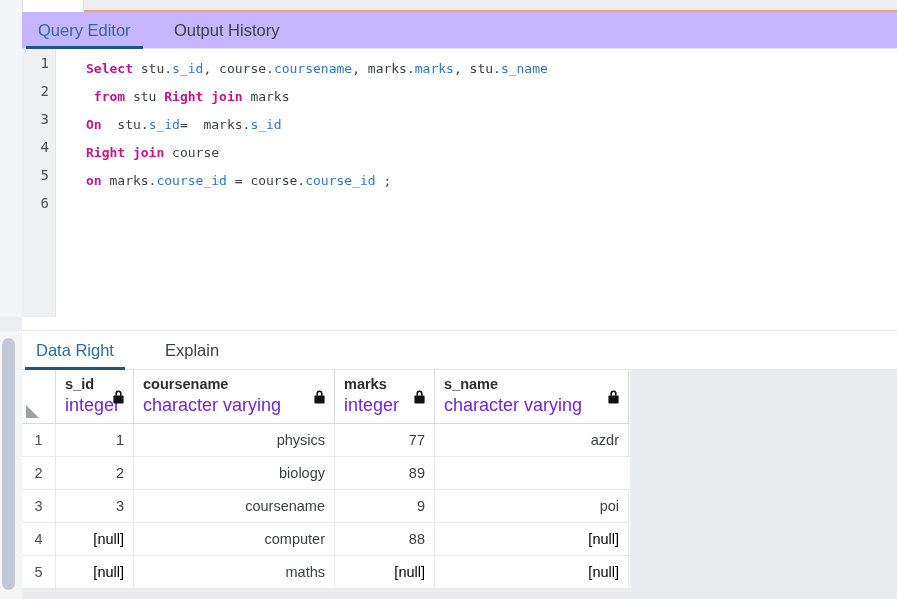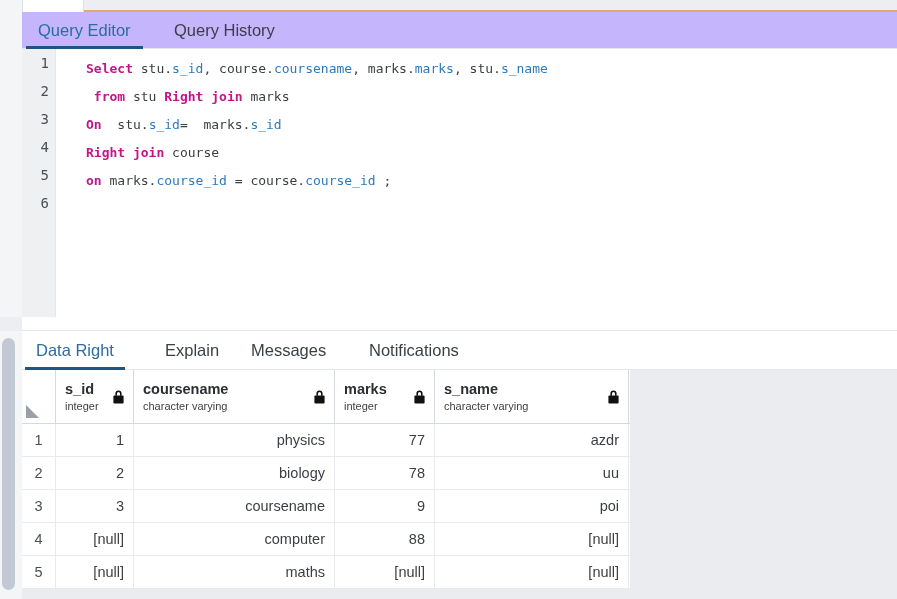--- a/index.html
+++ b/index.html
@@ -228,76 +228,74 @@
   .c-sname  { width: 194px; justify-content: flex-end; }
 
   .hdr-inner {
     display: flex;
     flex-direction: column;
     justify-content: center;
     height: 100%;
     line-height: 1.3;
   }
   .hdr-name { font-size: 14.5px; font-weight: bold; color: #2b2f33; }
-  .hdr-type { font-size: 11px; font-weight: normal; color: #404040; }
+  .hdr-type { font-size: 18px; font-weight: normal; color: #6d28d9; }
 
   .lock-icon {
     position: absolute;
     right: 8px;
     top: 50%;
     transform: translateY(-50%);
     width: 13px; height: 15px;
   }
   .corner-tri {
     position: absolute;
     left: 4px; bottom: 5px;
     width: 0; height: 0;
     border-left: 13px solid #9aa0a6;
     border-top: 13px solid transparent;
   }
-  .null { color: #404040; }
+  .null { color: #000000; }
 </style>
 </head>
 <body>
 
 <div id="app">
 
   <div class="top-strip">
     <div class="top-strip-left"></div>
     <div class="top-tab-remnant"></div>
   </div>
 
   <div class="left-rail"></div>
   <div class="v-scrollbar"></div>
 
   <div class="tabbar">
     <div class="tab active" id="tab-query-editor">Query Editor</div>
-    <div class="tab" id="tab-query-history">Query History</div>
+    <div class="tab" id="tab-query-history">Output History</div>
   </div>
 
   <div class="editor">
     <div class="gutter" id="gutter">
         <div class="gutter-num" style="top: 6px;">1</div>
         <div class="gutter-num" style="top: 34px;">2</div>
         <div class="gutter-num" style="top: 62px;">3</div>
         <div class="gutter-num" style="top: 90px;">4</div>
         <div class="gutter-num" style="top: 118px;">5</div>
         <div class="gutter-num" style="top: 146px;">6</div>
       </div>
     <div class="code" id="code"><div class="code-line" style="top: 6px;"><span class="kw">Select</span><span class="pln"> stu.</span><span class="id">s_id</span><span class="pln">, course.</span><span class="id">coursename</span><span class="pln">, marks.</span><span class="id">marks</span><span class="pln">, stu.</span><span class="id">s_name</span></div><div class="code-line" style="top: 34px;"><span class="pln"> </span><span class="kw">from</span><span class="pln"> stu </span><span class="kw">Right join</span><span class="pln"> marks</span></div><div class="code-line" style="top: 62px;"><span class="kw">On</span><span class="pln">  stu.</span><span class="id">s_id</span><span class="pln">=  marks.</span><span class="id">s_id</span></div><div class="code-line" style="top: 90px;"><span class="kw">Right join</span><span class="pln"> course</span></div><div class="code-line" style="top: 118px;"><span class="kw">on</span><span class="pln"> marks.</span><span class="id">course_id</span><span class="pln"> = course.</span><span class="id">course_id</span><span class="pln"> ;</span></div><div class="code-line" style="top: 146px;"></div></div>
   </div>
 
   <div class="splitter-left"></div>
   <div class="splitter"></div>
 
   <div class="resbar">
     <div class="restab active" id="restab-data-output">Data Right</div>
     <div class="restab" id="restab-explain">Explain</div>
-    <div class="restab" id="restab-messages">Messages</div>
-    <div class="restab" id="restab-notifications">Notifications</div>
   </div>
 
   <div class="gridwrap">
     <div class="grid" id="grid">
         <div class="grow header">
           <div class="gcell c-rownum">
             <div class="corner-tri"></div>
           </div>
           <div class="gcell c-sid" style="justify-content: flex-start;">
             <div class="hdr-inner">
@@ -357,24 +355,21 @@
         </div>
         <div class="grow">
           <div class="gcell c-rownum">2</div>
           <div class="gcell c-sid">
             <span>2</span>
           </div>
           <div class="gcell c-course">
             <span>biology</span>
           </div>
           <div class="gcell c-marks">
-            <span>78</span>
-          </div>
-          <div class="gcell c-sname">
-            <span>uu</span>
+            <span>89</span>
           </div>
         </div>
         <div class="grow">
           <div class="gcell c-rownum">3</div>
           <div class="gcell c-sid">
             <span>3</span>
           </div>
           <div class="gcell c-course">
             <span>coursename</span>
           </div>

